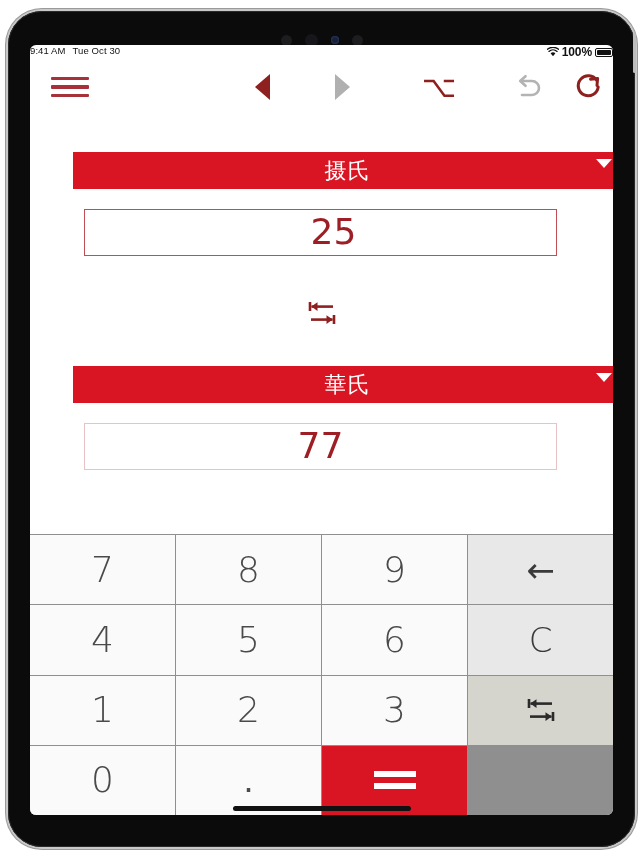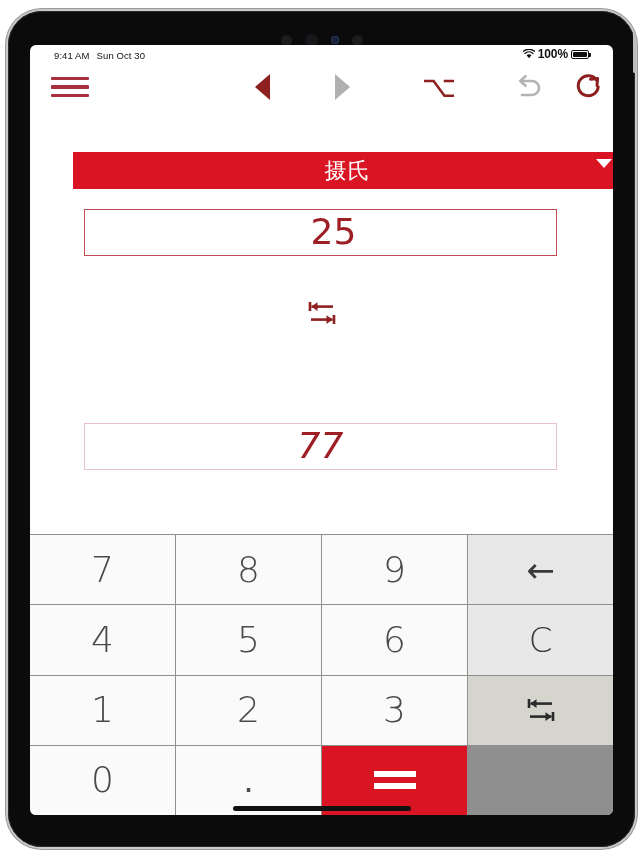--- a/index.html
+++ b/index.html
@@ -66,22 +66,22 @@
     overflow: hidden;
   }
 
   
   #status-bar {
     position: absolute;
     left: 0; top: 0;
     width: 100%;
     height: 16px;
     display: flex;
-    align-items: flex-end;
-    padding: 0 24px;
+    align-items: flex-start;
+    padding: 0 0;
     font-size: 9.5px;
     color: #111;
     letter-spacing: 0.1px;
   }
   #status-left { display: flex; gap: 7px; }
   #status-right {
     margin-left: auto;
     display: flex;
     align-items: center;
     gap: 3px;
@@ -213,21 +213,21 @@
     color: #9d1f25;
     font-size: 36px;
     font-family: "DejaVu Sans", sans-serif;
     line-height: 1;
     margin-top: -2px;
   }
 
   #bar-from   { top: 39px; }
   #box-from   { top: 96px;  border: 1.3px solid #c14d55; padding-left: 26px; }
   #bar-to     { top: 253px; }
-  #box-to     { top: 310px; border: 1.3px solid #e8c3c6; font-style: italic; }
+  #box-to     { top: 310px; border: 1.3px solid #e8c3c6; }
 
   #swap-mid {
     position: absolute;
     left: 0;
     top: 178px;
     width: 100%;
     height: 44px;
     display: flex;
     align-items: center;
     justify-content: center;
@@ -297,21 +297,21 @@
     <div class="sensor cam"></div>
     <div class="sensor blue"></div>
     <div class="sensor"></div>
   </div>
 
   <div id="screen">
 
     <div id="status-bar">
       <div id="status-left">
         <span>9:41 AM</span>
-        <span>Sun Oct 30</span>
+        <span>Tue Oct 30</span>
       </div>
       <div id="status-right">
         <svg id="wifi-icon" width="12" height="10" viewBox="0 0 12 10">
           <path d="M6 9.2 L3.6 6.2 a3.8 3.8 0 0 1 4.8 0 Z" fill="#111"></path>
           <path d="M1.9 4.4 a6.3 6.3 0 0 1 8.2 0" stroke="#111" stroke-width="1.3" fill="none" stroke-linecap="round"></path>
           <path d="M0.4 2.3 a8.7 8.7 0 0 1 11.2 0" stroke="#111" stroke-width="1.3" fill="none" stroke-linecap="round"></path>
         </svg>
         <span id="battery-pct">100%</span>
         <span id="battery-icon">
           <span id="battery-fill"></span>
@@ -371,20 +371,24 @@
         <svg class="swap-ico" width="34" height="30" viewBox="0 0 34 30">
           <path d="M5 4 V13" stroke="#8e2020" stroke-width="2.6" stroke-linecap="butt"></path>
           <path d="M6.5 8.6 H28" stroke="#8e2020" stroke-width="2.6" stroke-linecap="butt"></path>
           <path d="M12.5 4.2 L6.3 8.6 L12.5 13" fill="#8e2020"></path>
           <path d="M29 17 V26" stroke="#8e2020" stroke-width="2.6" stroke-linecap="butt"></path>
           <path d="M6 21.6 H27.5" stroke="#8e2020" stroke-width="2.6" stroke-linecap="butt"></path>
           <path d="M21.5 17.2 L27.7 21.6 L21.5 26" fill="#8e2020"></path>
         </svg>
       </div>
 
+      <div class="unit-bar" id="bar-to">
+        <span class="unit-bar-label">華氏</span>
+        <span class="unit-caret"></span>
+      </div>
 
       <div class="value-box" id="box-to">
         <span class="value-text">77</span>
       </div>
     </div>
 
     <div id="keypad">
         <div class="key">
           <span class="key-num">7</span>
         </div>

